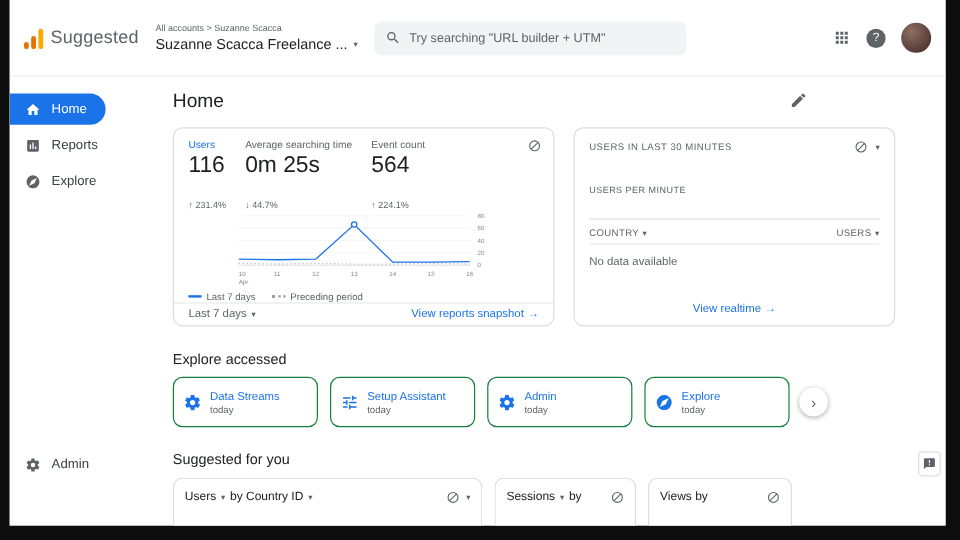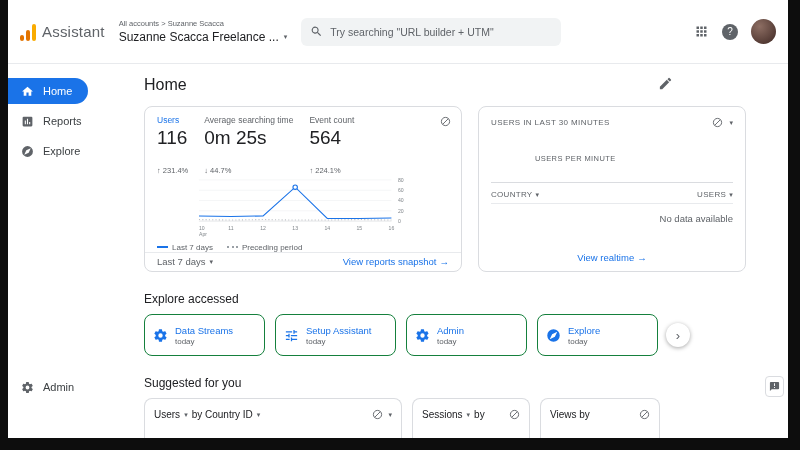--- a/index.html
+++ b/index.html
@@ -65,25 +65,25 @@
   .lg-dotted { width:11px; height:0; border-top:2px dotted #9aa0a6; }
 
   .ov-footer { margin:auto -12px 0 -12px; border-top:1px solid #e8eaed; height:26px; display:flex; align-items:center; justify-content:space-between; padding:0 12px; }
   .range-sel { font-size:9.5px; color:#5f6368; cursor:pointer; display:flex; align-items:center; gap:4px; }
   .flink { font-size:9.5px; color:#1a73e8; font-weight:500; cursor:pointer; display:flex; align-items:center; gap:3px; text-decoration:none; }
 
   .rt-head { display:flex; justify-content:space-between; align-items:center; }
   .rt-title { font-size:8px; letter-spacing:.4px; color:#5f6368; font-weight:500; }
   .rt-icons { display:flex; align-items:center; gap:6px; cursor:pointer; }
   .rt-icons svg { width:11px; height:11px; }
-  .rt-sub { font-size:7.5px; letter-spacing:.4px; color:#5f6368; font-weight:500; margin-top:26px;margin-left:44px; }
+  .rt-sub { font-size:7.5px; letter-spacing:.4px; color:#5f6368; font-weight:500; margin-top:26px; }
   .rt-barzone { height:20px; border-bottom:1px solid #dadce0; }
   .rt-cols { display:flex; justify-content:space-between; padding:7px 0 4px 0; border-bottom:1px solid #e8eaed; }
   .rt-col { font-size:8px; letter-spacing:.3px; color:#5f6368; font-weight:500; display:flex; gap:3px; align-items:center; cursor:pointer; }
-  .rt-empty { font-size:9.5px; color:#5f6368; text-align:right; padding-top:9px; }
+  .rt-empty { font-size:9.5px; color:#5f6368; text-align:left; padding-top:9px; }
   .rt-footer { margin-top:auto; display:flex; justify-content:center; }
 
   .section-title { font-size:12px; font-weight:500; color:#202124; margin:20px 0 8px 0; }
   .recent-row { display:flex; gap:10px; position:relative; width:602px; }
   .rcard { width:121px; height:42px; border:1px solid #15803d; border-radius:8px; display:flex; align-items:center; gap:7px; padding:0 8px; cursor:pointer; background:#fff; }
   .rcard svg { width:15px; height:15px; flex:none; }
   .r-label { font-size:9.5px; color:#1a73e8; font-weight:500; white-space:nowrap; }
   .r-meta { font-size:8px; color:#5f6368; margin-top:1px; }
   .next-btn { position:absolute; left:522px; top:9px; width:24px; height:24px; border-radius:50%; background:#fff; box-shadow:0 1px 4px rgba(0,0,0,.35); display:flex; align-items:center; justify-content:center; font-size:13px; color:#5f6368; cursor:pointer; }
 
@@ -103,21 +103,21 @@
 <div class="stage">
   <div class="app">
 
     <div class="topbar">
       <div class="logo">
         <div class="logo-mark">
           <span class="b1"></span>
             <span class="b2"></span>
             <span class="b3"></span>
         </div>
-        <span class="brand">Assistant</span>
+        <span class="brand">Suggested</span>
       </div>
       <div class="account">
         <div class="crumb">All accounts &gt; Suzanne Scacca</div>
         <div class="acct-row">
           <span>Suzanne Scacca Freelance ...</span>
           <span class="caret">▾</span>
         </div>
       </div>
       <div class="search">
         <svg viewBox="0 0 24 24">

